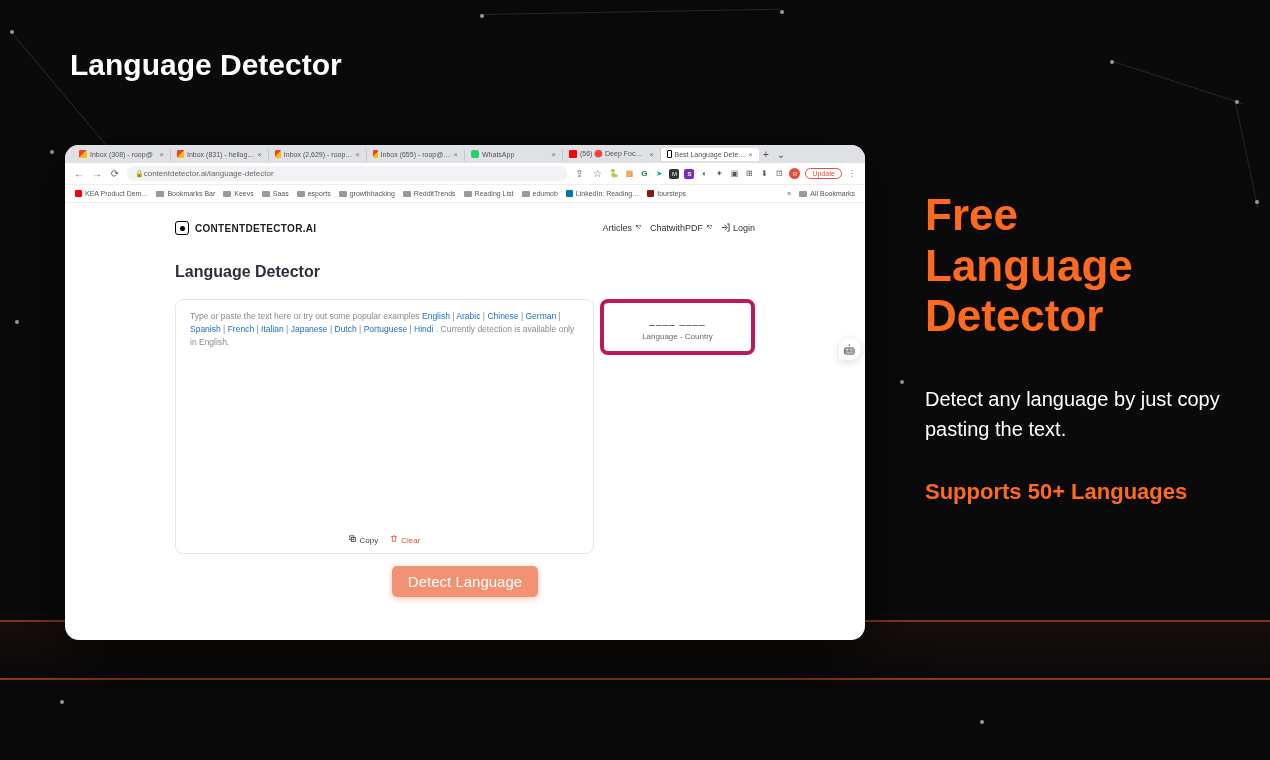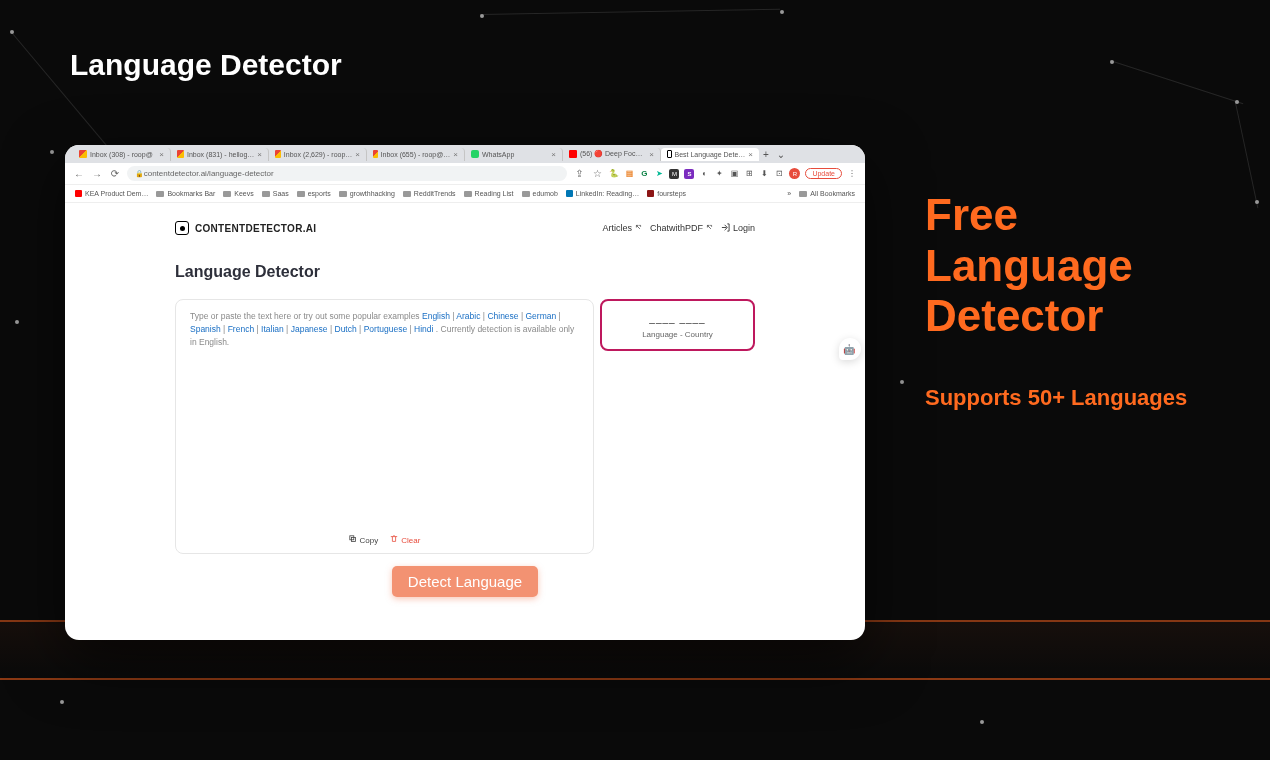--- a/index.html
+++ b/index.html
@@ -201,21 +201,21 @@
     display: flex;
     justify-content: center;
     gap: 12px;
     font-size: 8px;
     padding-top: 8px;
   }
   .action { display: flex; align-items: center; gap: 3px; color: #444; }
   .action.danger { color: #e74c3c; }
   .result-panel {
     width: 155px;
-    border: 2px solid #be185d;
+    border: 4px solid #be185d;
     border-radius: 8px;
     padding: 12px 8px 10px 8px;
     text-align: center;
   }
   .result-dash { font-size: 10px; color: #333; letter-spacing: 1px; margin-bottom: 6px; }
   .result-label { font-size: 8px; color: #666; }
   .detect-btn {
     margin: 12px auto 0;
     display: block;
     background: #f39272;
@@ -479,14 +479,15 @@
     <button class="detect-btn">Detect Language</button>
 
     <div class="chat-bubble">
       <span>🤖</span>
     </div>
   </div>
 </div>
 
 <div class="promo">
   <div class="promo-title">Free Language Detector</div>
+  <div class="promo-desc">Detect any language by just copy pasting the text.</div>
   <div class="promo-sub">Supports 50+ Languages</div>
 </div>
 
 </body></html>

